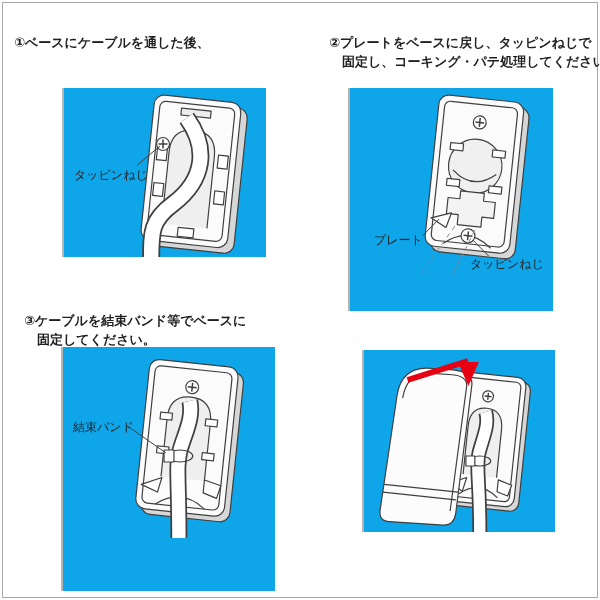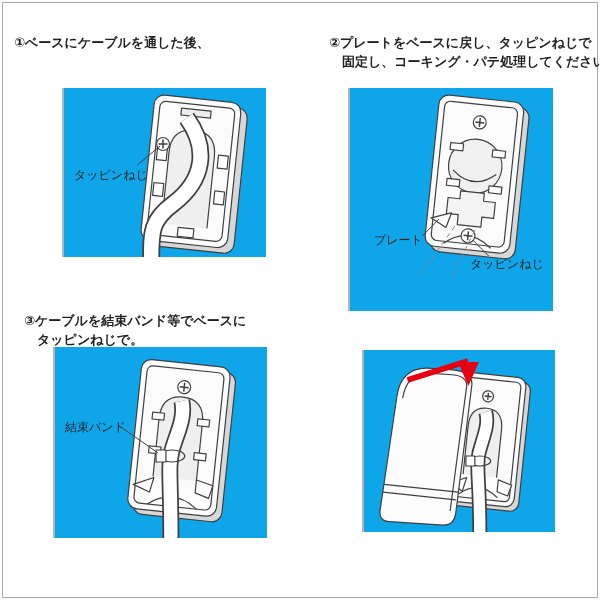--- a/index.html
+++ b/index.html
@@ -39,21 +39,21 @@
     font-weight: normal;
   }
 
   #cap1 { left: 14px;  top: 33px; }
   #cap2 { left: 329px; top: 33px; }
   #cap3 { left: 24px;  top: 295px; margin-top: 16px; }
   #cap4 { left: 329px; top: 295px; }
 
   #fig1 { left: 62px;  top: 88px;  width: 204px; height: 169px; }
   #fig2 { left: 348px; top: 88px;  width: 205px; height: 223px; }
-  #fig3 { left: 53px;  top: 347px; width: 214px; height: 191px; }
+  #fig3 { left: 61px;  top: 347px; width: 214px; height: 244px; }
   #fig4 { left: 362px; top: 350px; width: 193px; height: 182px; }
 
   #fig1-label-screw { left: 10px;  top: 80px; }
   #fig2-label-plate { left: 24px;  top: 145px; }
   #fig2-label-screw { left: 120px; top: 169px; }
   #fig3-label-tie   { left: 10px;  top: 73px; }
 </style>
 </head>
 <body>
 
@@ -64,21 +64,21 @@
     <div class="line1">①ベースにケーブルを通した後、</div>
   </div>
 
   <div class="caption" id="cap2">
     <div class="line1">②プレートをベースに戻し、タッピンねじで</div>
     <div class="line2">固定し、コーキング・パテ処理してください。</div>
   </div>
 
   <div class="caption" id="cap3">
     <div class="line1">③ケーブルを結束バンド等でベースに</div>
-    <div class="line2">タッピンねじで。</div>
+    <div class="line2">固定してください。</div>
   </div>
 
 
   <div class="figure" id="fig1">
     <svg width="202" height="169" viewBox="0 0 204 169" preserveAspectRatio="none">
       <g fill="none" stroke="#3f3f3f" stroke-width="1.2" stroke-linejoin="round">
         <g transform="rotate(6 125 85)">
           <rect x="91" y="15" width="88" height="146" rx="10" fill="#d7d7d7"></rect>
           <rect x="84" y="10" width="88" height="146" rx="10" fill="#fbfbfb"></rect>
           <rect x="90" y="16" width="76" height="134" rx="6"></rect>

